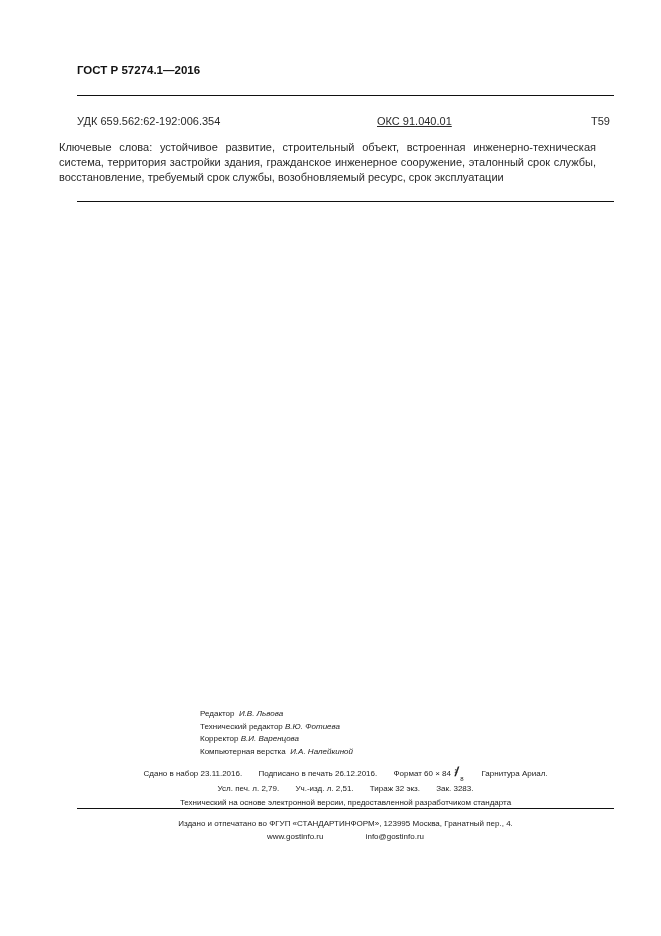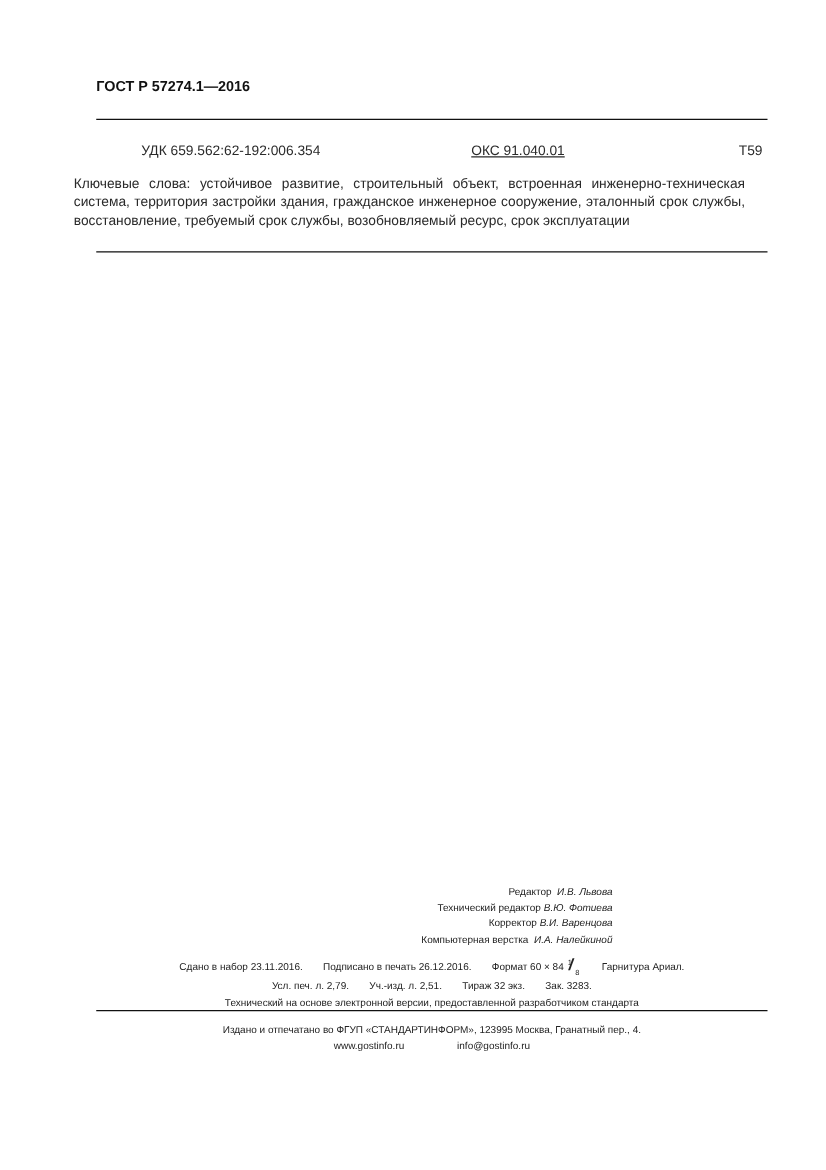--- a/index.html
+++ b/index.html
@@ -8,39 +8,39 @@
       font-family: "Liberation Sans", sans-serif; color: #1a1a1a; overflow: hidden;
     }
     .abs { position: absolute; }
     .rule { position: absolute; height: 1px; background: #111; }
     .title { left: 77px; top: 64px; font-size: 11.5px; font-weight: bold; color: #111; }
     .meta-row { left: 77px; top: 115px; width: 537px; font-size: 11px; color: #2a2a2a; height: 14px; }
     .meta-row span { position: absolute; top: 0; white-space: nowrap; }
     .keywords { left: 59px; top: 140px; width: 537px; font-size: 11px; line-height: 15px; color: #2a2a2a; text-align: justify; }
     .kw-line { display: block; text-align: justify; text-align-last: justify; }
     .kw-line.last { text-align-last: left; }
-    .credits { left: 200px; top: 708px; width: 290px; font-size: 8px; line-height: 12.5px; color: #222; text-align: right; }
+    .credits { left: 200px; top: 708px; width: 290px; font-size: 8px; line-height: 12.5px; color: #222; text-align: left; }
     .credits i { font-style: italic; }
     .print-info { left: 77px; top: 767px; width: 537px; font-size: 8px; line-height: 14.5px; color: #222; text-align: center; }
     .print-info .gap { display: inline-block; width: 14px; }
     .frac { display: inline-block; position: relative; width: 12px; height: 12px; vertical-align: -3px; }
     .frac .n { position: absolute; left: 1px; top: -3px; font-size: 6px; }
     .frac .s { position: absolute; left: 2px; top: -2px; font-size: 13px; font-weight: bold; transform: skewX(-10deg); }
     .frac .d { position: absolute; left: 7px; top: 5px; font-size: 6px; }
     .publisher { left: 77px; top: 817px; width: 537px; font-size: 8px; line-height: 13px; color: #222; text-align: center; }
     .publisher .gap2 { display: inline-block; width: 40px; }
   </style>
 </head>
 <body>
 
 <div class="abs title">ГОСТ Р 57274.1—2016</div>
 <div class="rule" style="left:77px; top:95px; width:537px;"></div>
 
 <div class="abs meta-row">
-  <span style="left:0;margin-left:36px;">УДК  659.562:62-192:006.354</span>
+  <span style="left:0;">УДК  659.562:62-192:006.354</span>
   <span style="left:300px;text-decoration:underline;">ОКС  91.040.01</span>
   <span style="right:4px;">Т59</span>
 </div>
 
 <div class="abs keywords">
   <span class="kw-line">Ключевые слова: устойчивое развитие, строительный объект, встроенная инженерно-техническая</span>
   <span class="kw-line">система, территория застройки здания, гражданское инженерное сооружение, эталонный срок службы,</span>
   <span class="kw-line last">восстановление, требуемый срок службы, возобновляемый ресурс, срок эксплуатации</span>
 </div>
 <div class="rule" style="left:77px; top:201px; width:537px;"></div>

